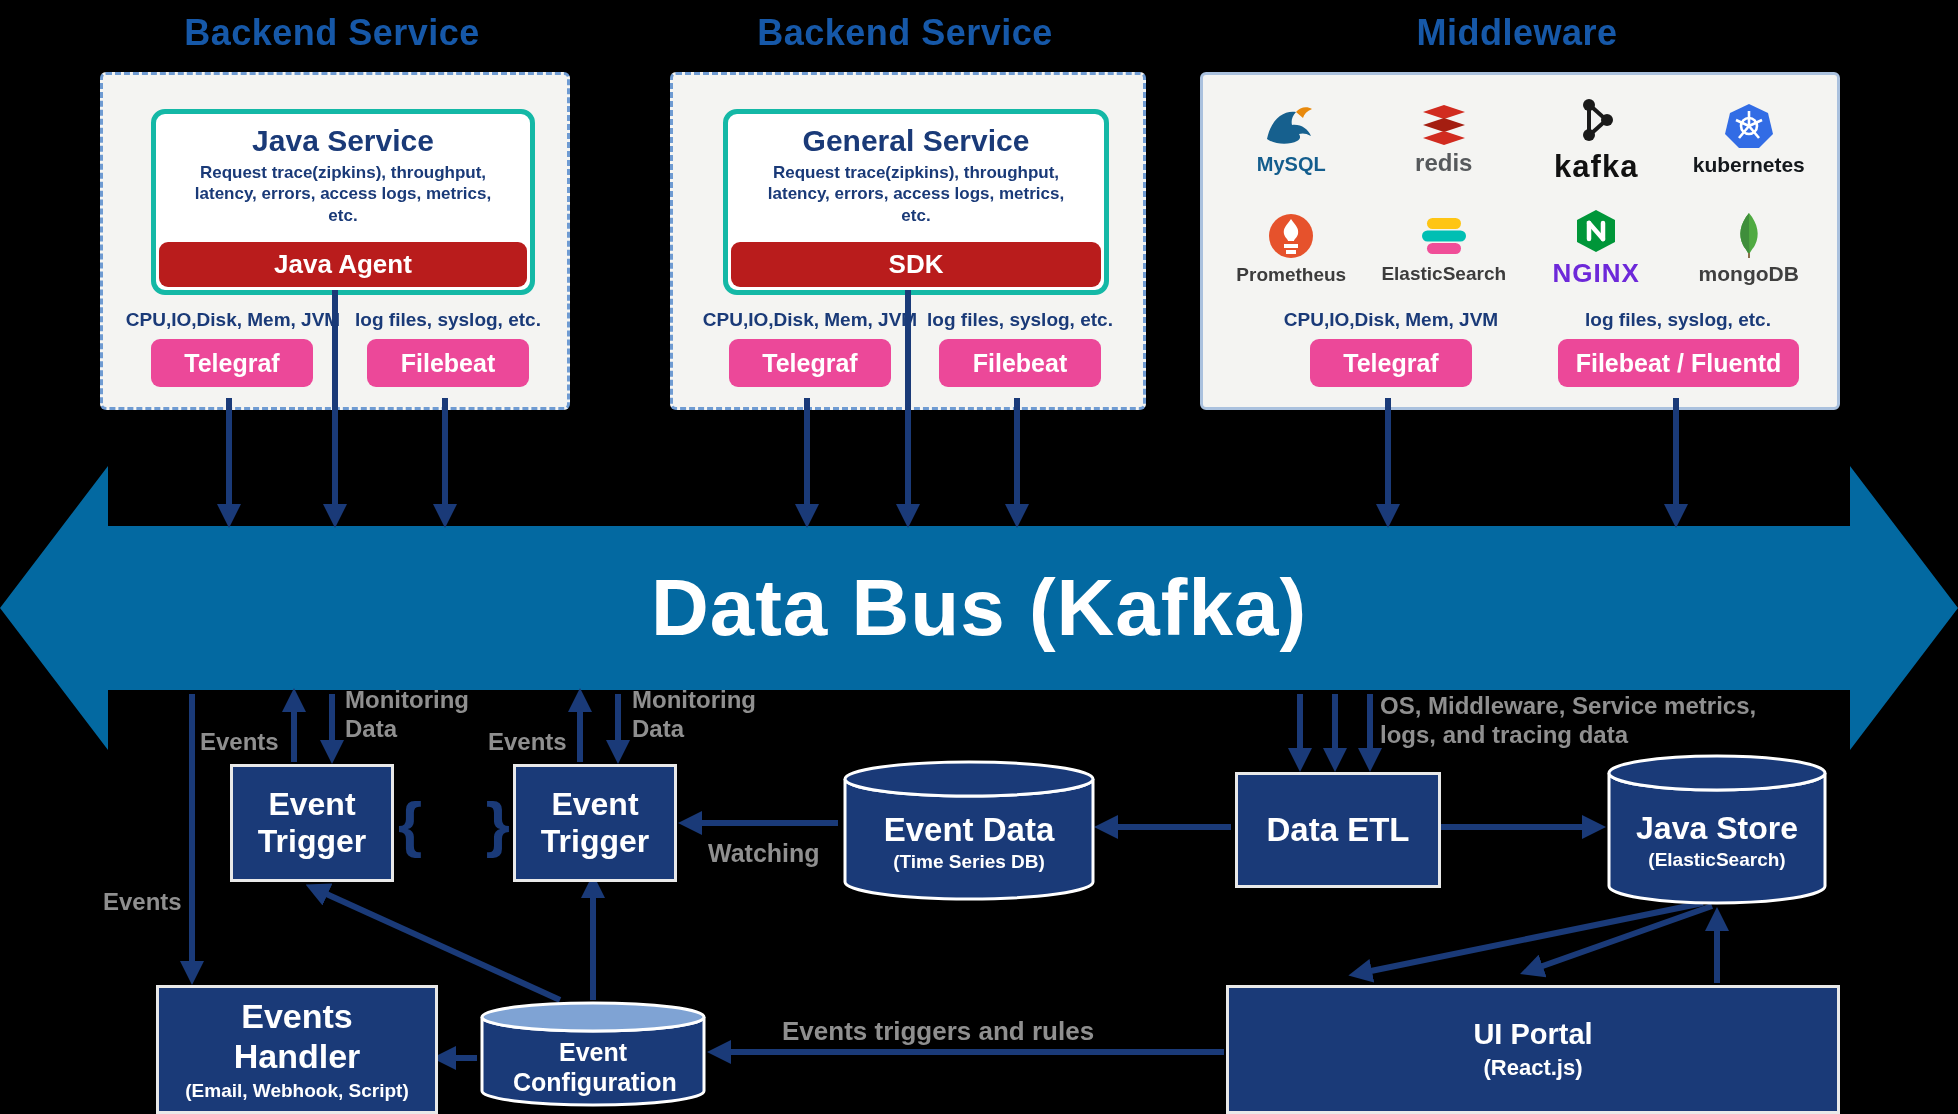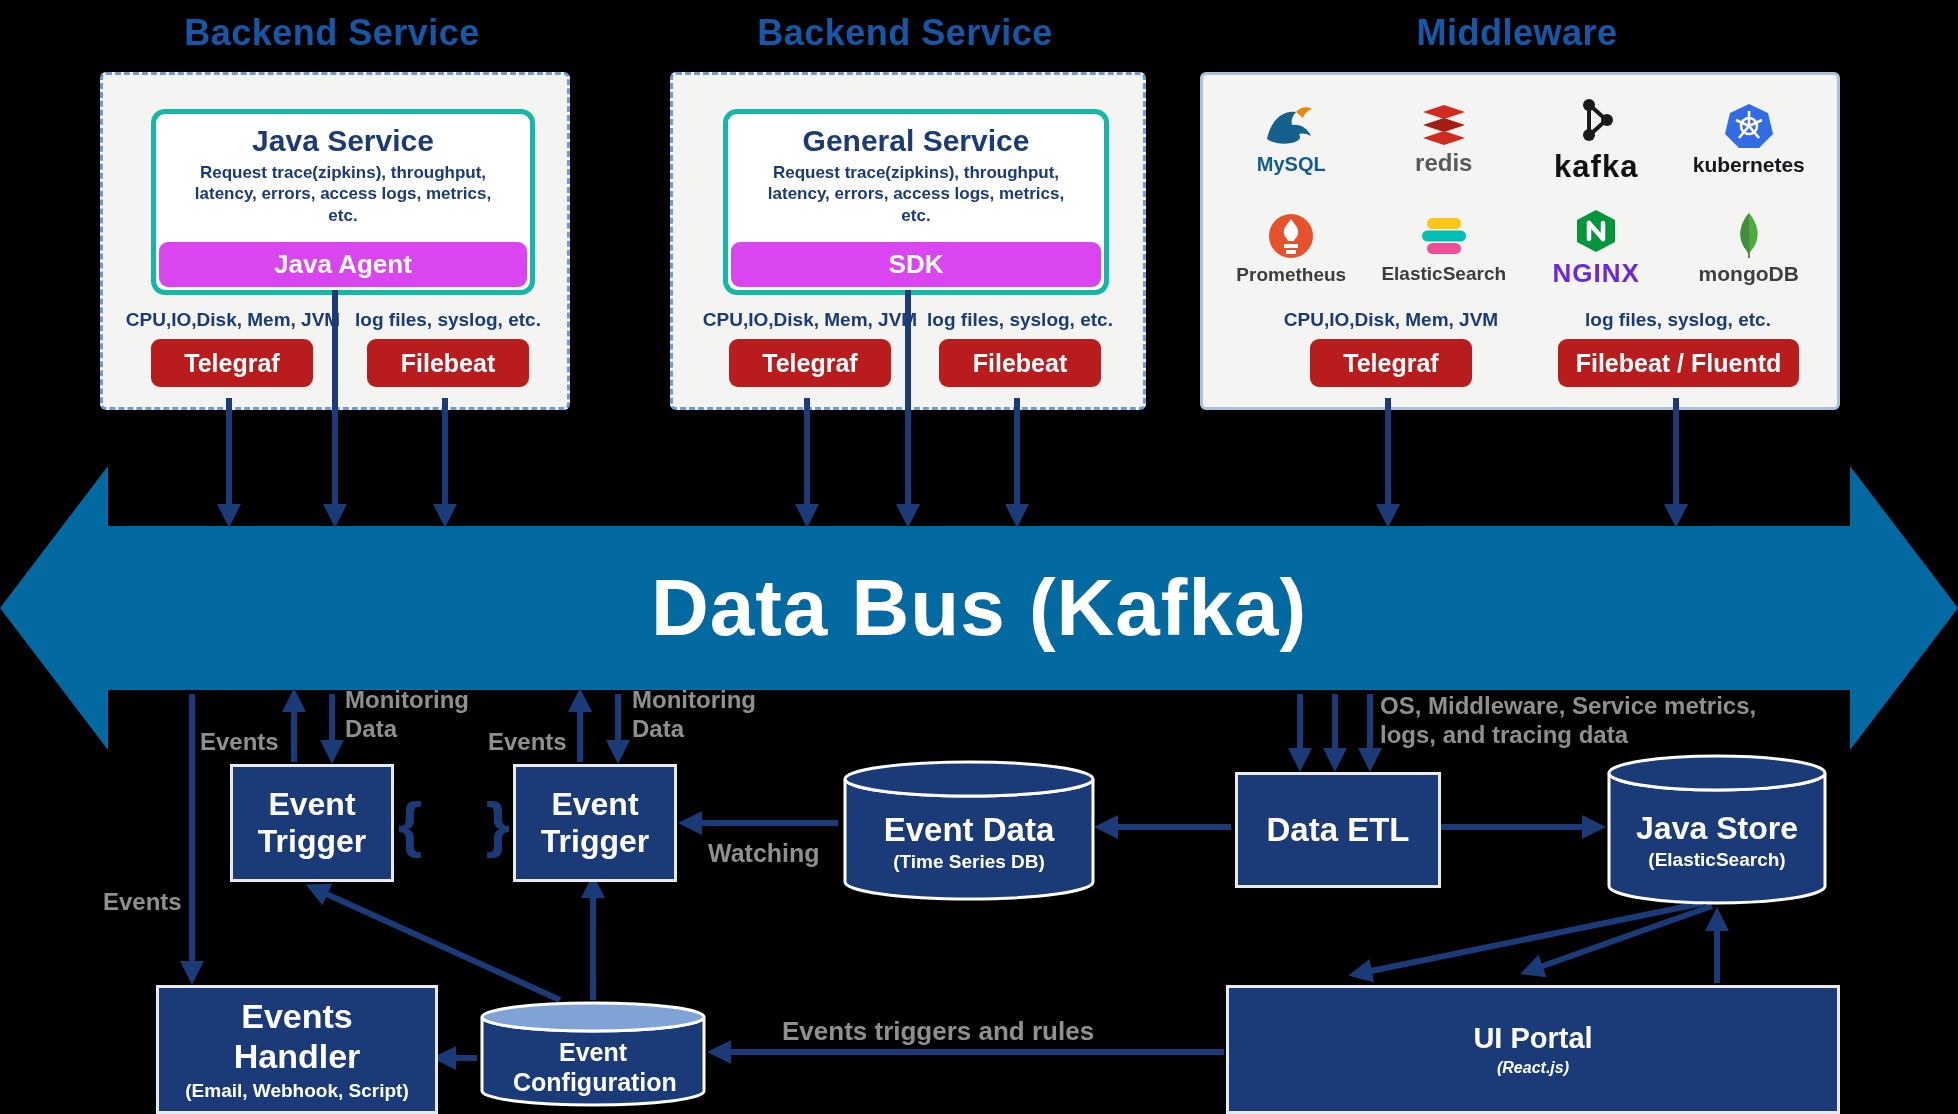--- a/index.html
+++ b/index.html
@@ -18,26 +18,26 @@
   }
   .panel.solid { border-style:solid; border-color:#aac1de; }
   .service-box {
     position:absolute; background:#fff; border:5px solid #14b8a6; border-radius:14px;
     display:flex; flex-direction:column; align-items:center; text-align:center;
   }
   .service-name { margin-top:10px; color:#1a3a78; font-size:30px; font-weight:bold; }
   .service-desc { margin-top:4px; max-width:330px; color:#1a3a78; font-size:17px; font-weight:bold; line-height:1.25; }
   .agent-bar {
     margin-top:auto; align-self:stretch; margin-left:3px; margin-right:3px; margin-bottom:3px;
-    background:#d946ef; color:#fff; font-size:26px; font-weight:bold;
+    background:#b91c1c; color:#fff; font-size:26px; font-weight:bold;
     border-radius:9px; padding:7px 0; text-align:center;
   }
   .mini-label { position:absolute; color:#1a3a78; font-size:19px; font-weight:bold; text-align:center; white-space:nowrap; }
   .pill-btn {
-    position:absolute; background:#b91c1c; color:#fff; font-size:25px; font-weight:bold;
+    position:absolute; background:#ec4899; color:#fff; font-size:25px; font-weight:bold;
     border-radius:9px; display:flex; align-items:center; justify-content:center;
   }
   
   .logo-grid {
     position:absolute; left:12px; top:10px; width:610px; height:218px;
     display:grid; grid-template-columns:repeat(4,1fr); grid-template-rows:repeat(2,1fr);
   }
   .logo-cell { display:flex; flex-direction:column; align-items:center; justify-content:center; gap:4px; }
   .logo-label { font-size:19px; font-weight:bold; color:#3c3c3c; }
   .logo-label.mysql { color:#135d8d; font-size:20px; }
@@ -304,16 +304,16 @@
       <path d="M3,17 L3,91 A111,14 0 0 0 225,91 L225,17 A111,14 0 0 1 3,17 Z" fill="#1a3a78" stroke="#fff" stroke-width="3"></path>
       <ellipse cx="114" cy="17" rx="111" ry="14" fill="#7fa3d4" stroke="#fff" stroke-width="3"></ellipse>
     </svg>
     <div class="txt" style="padding-top:26px;">
       <div style="font-size:25px;max-width:160px;line-height:1.2;">Event Configuration</div>
     </div>
   </div>
 
   <div class="node" style="left:1226px;top:985px;width:608px;height:123px;">
     <div class="t1" style="font-size:29px;">UI Portal</div>
-    <div class="t2" style="font-size:16px;font-style:italic;">(React.js)</div>
+    <div class="t2" style="font-size:22px;">(React.js)</div>
   </div>
 
 </div>
 
 </body></html>

